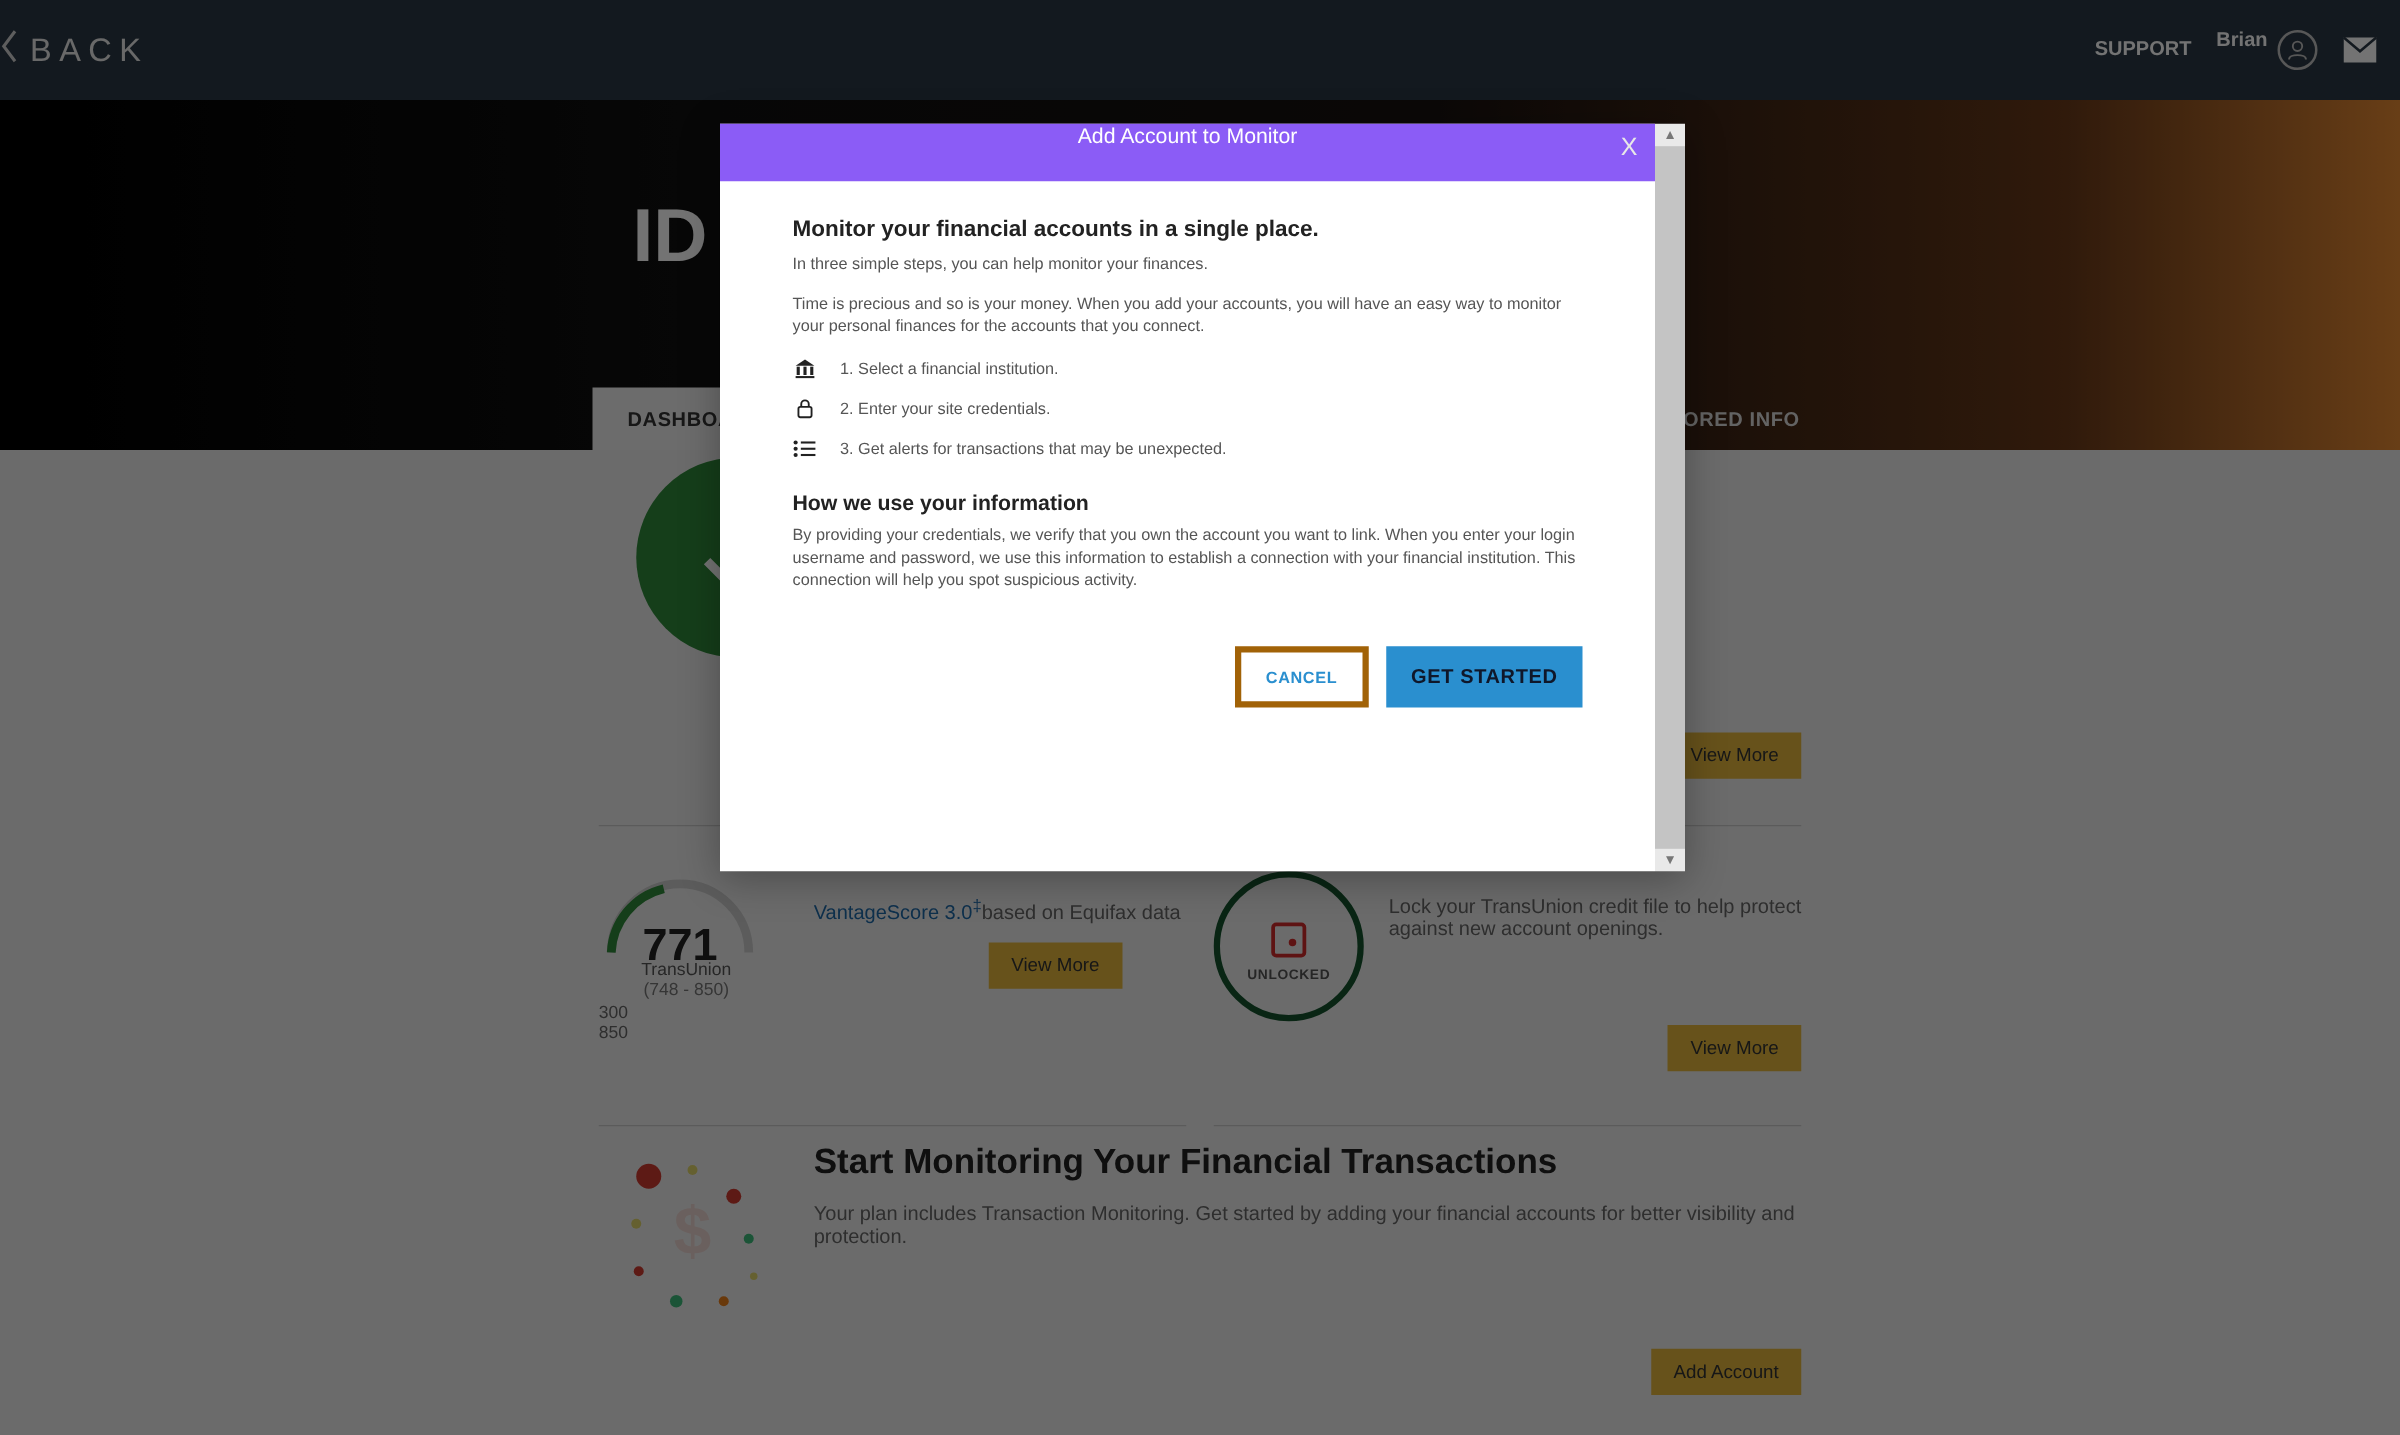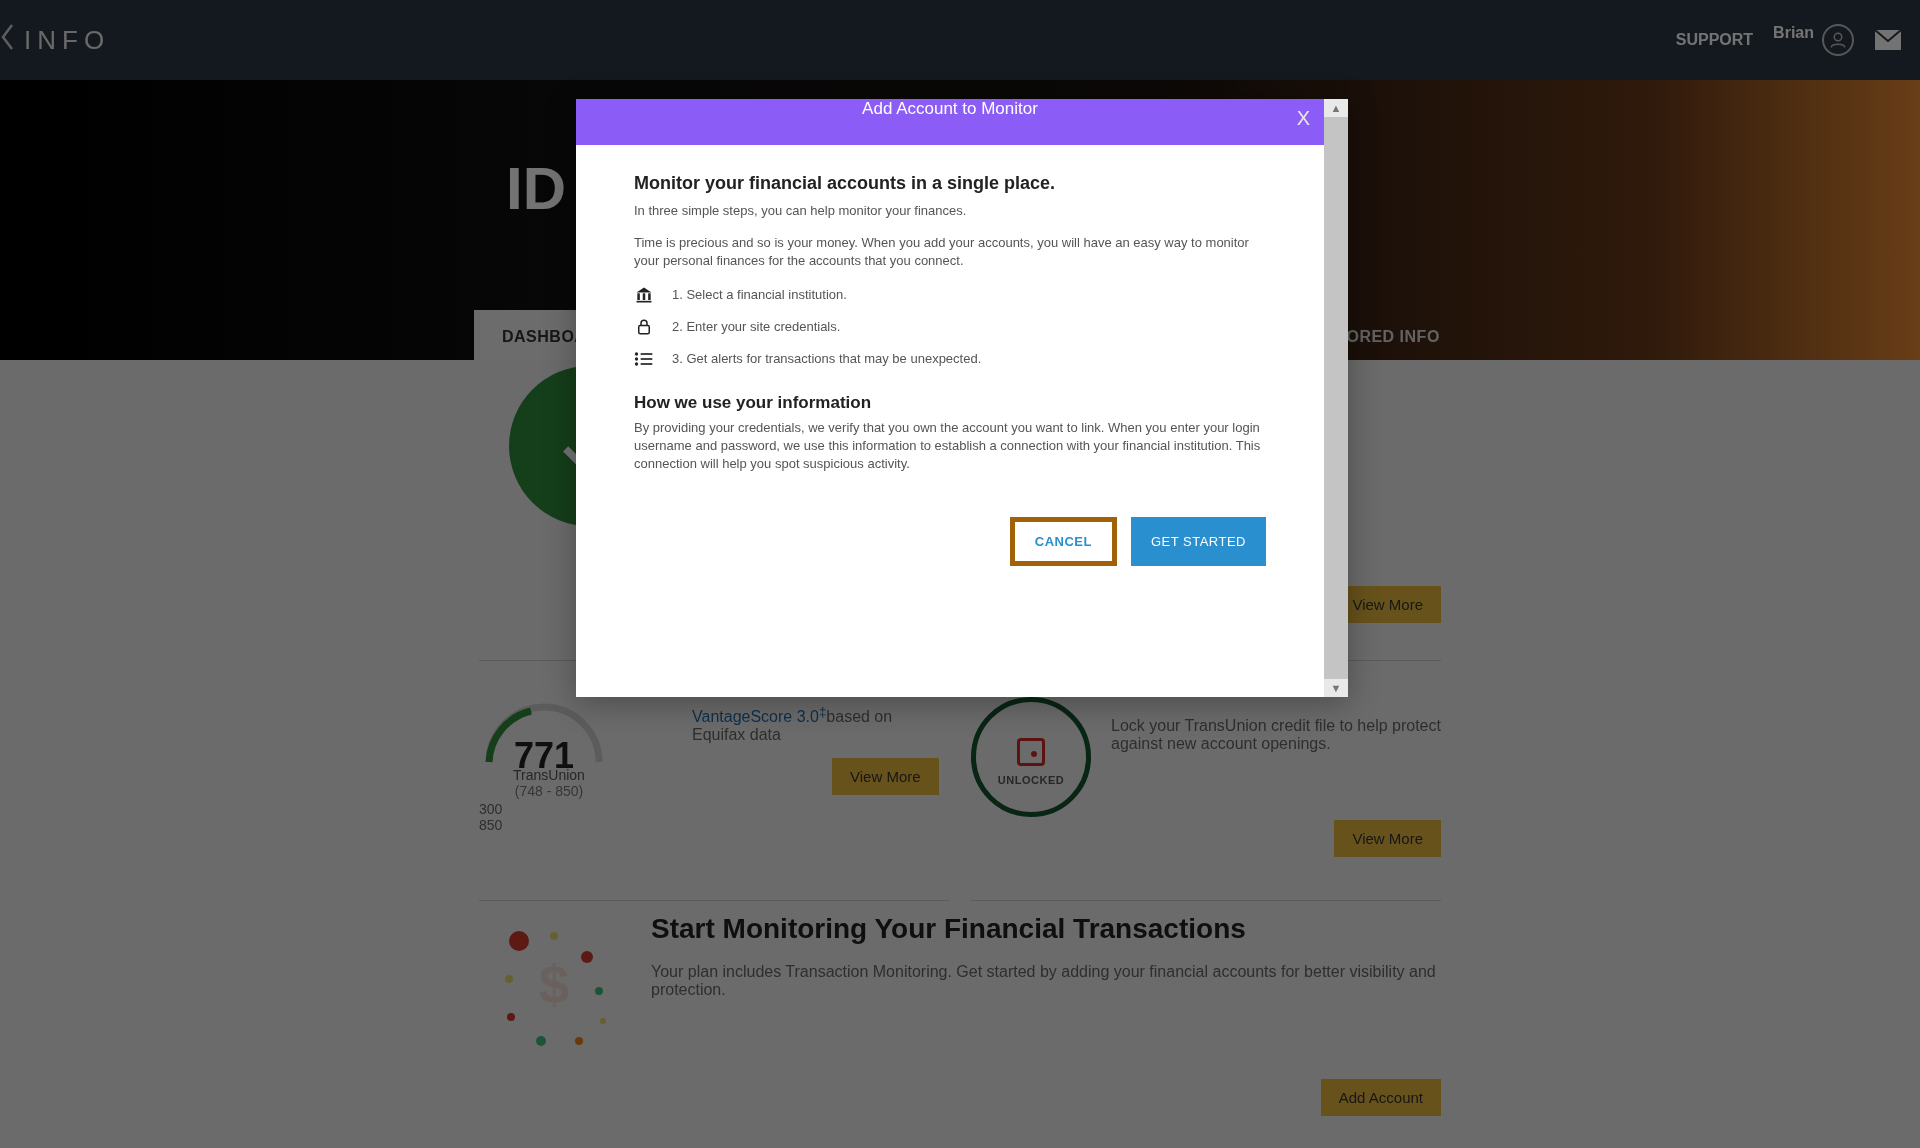--- a/index.html
+++ b/index.html
@@ -108,21 +108,21 @@
   .score-gauge {
     width: 130px; height: 70px; position: relative;
   }
   .score-gauge svg { position:absolute; top:0; left:0; }
   .score-val { font-size: 36px; font-weight:700; color:#222; text-align:center; padding-top:38px; }
   .score-lbl { text-align:center; color:#555; font-size:14px; }
   .score-range { text-align:center; color:#777; font-size:14px; }
   .gauge-border-nums { display:flex; justify-content:space-between; font-size:14px; color:#666; margin-top:2px;flex-direction:column;}
 
   .score-right {
-    position:absolute; left: 172px; top: 7px; margin-left: 41px;
+    position:absolute; left: 172px; top: 20px;
   }
   .vs-link { color:#1f6aa9; font-size:16px; }
   .vs-sub { color:#666; font-size:16px; }
   .latest-msg { color:#222; font-size:18px; font-weight:700; margin-top:4px;}
 
   .lock-circle {
     width:120px; height:120px; border:5px solid #14532d; border-radius:50%;
     display:flex; flex-direction:column; align-items:center; justify-content:center;
     position:relative;
   }
@@ -199,43 +199,43 @@
   .step-row span.st { font-size:13px; color:#555;}
   .how-title { font-size:17px; font-weight:600; margin-top:24px; margin-bottom:6px;}
   .modal-actions {
     display:flex; justify-content:flex-end; gap:14px; padding: 30px 58px 0;
   }
   .btn-cancel {
     border:5px solid #a16207; color:#2a8fcf; background:#fff;
     padding:12px 20px; font-size:13px; font-weight:700; cursor:pointer; letter-spacing:0.5px;
   }
   .btn-primary {
-    background:#2a8fcf; color:#ffffff; border:none;
-    padding:12px 20px; font-size:13px; font-weight:400; cursor:pointer; letter-spacing:0.5px;
+    background:#2a8fcf; color:#0f172a; border:none;
+    padding:12px 20px; font-size:16px; font-weight:700; cursor:pointer; letter-spacing:0.5px;
   }
 
   .scroll-gutter {
     width:24px; background:#e9e9e9; display:flex; flex-direction:column; align-items:center;
     height:598px;
   }
   .scroll-btn { font-size:11px; color:#777; height:18px; display:flex; align-items:center; justify-content:center; width:100%; cursor:pointer;}
   .scroll-track { flex:1; background:#e0e0e0; width:100%; position:relative;}
   .scroll-thumb { background:#c4c4c4; position:absolute; top:0; left:0; right:0; height:100%;}
 </style>
 </head>
 <body>
 
 <div class="header">
   <div class="back-area">
     <span class="back-chevron">
       <svg width="14" height="28" viewBox="0 0 14 28">
           <path d="M12 2 L3 14 L12 26" stroke="#d0d0d0" stroke-width="2.5" fill="none"></path>
         </svg>
     </span>
-    <span class="back-text">INFO</span>
+    <span class="back-text">BACK</span>
   </div>
   <div class="header-right">
     <span class="support-link">SUPPORT</span>
     <div class="user-area">
       <span>Brian</span>
       <span class="avatar-circle">
         <svg width="18" height="18" viewBox="0 0 24 24">
             <circle cx="12" cy="8" r="5" fill="none" stroke="#c0c0c0" stroke-width="2"></circle>
             <path d="M3 22 C3 16 21 16 21 22" fill="none" stroke="#c0c0c0" stroke-width="2"></path>
           </svg>

